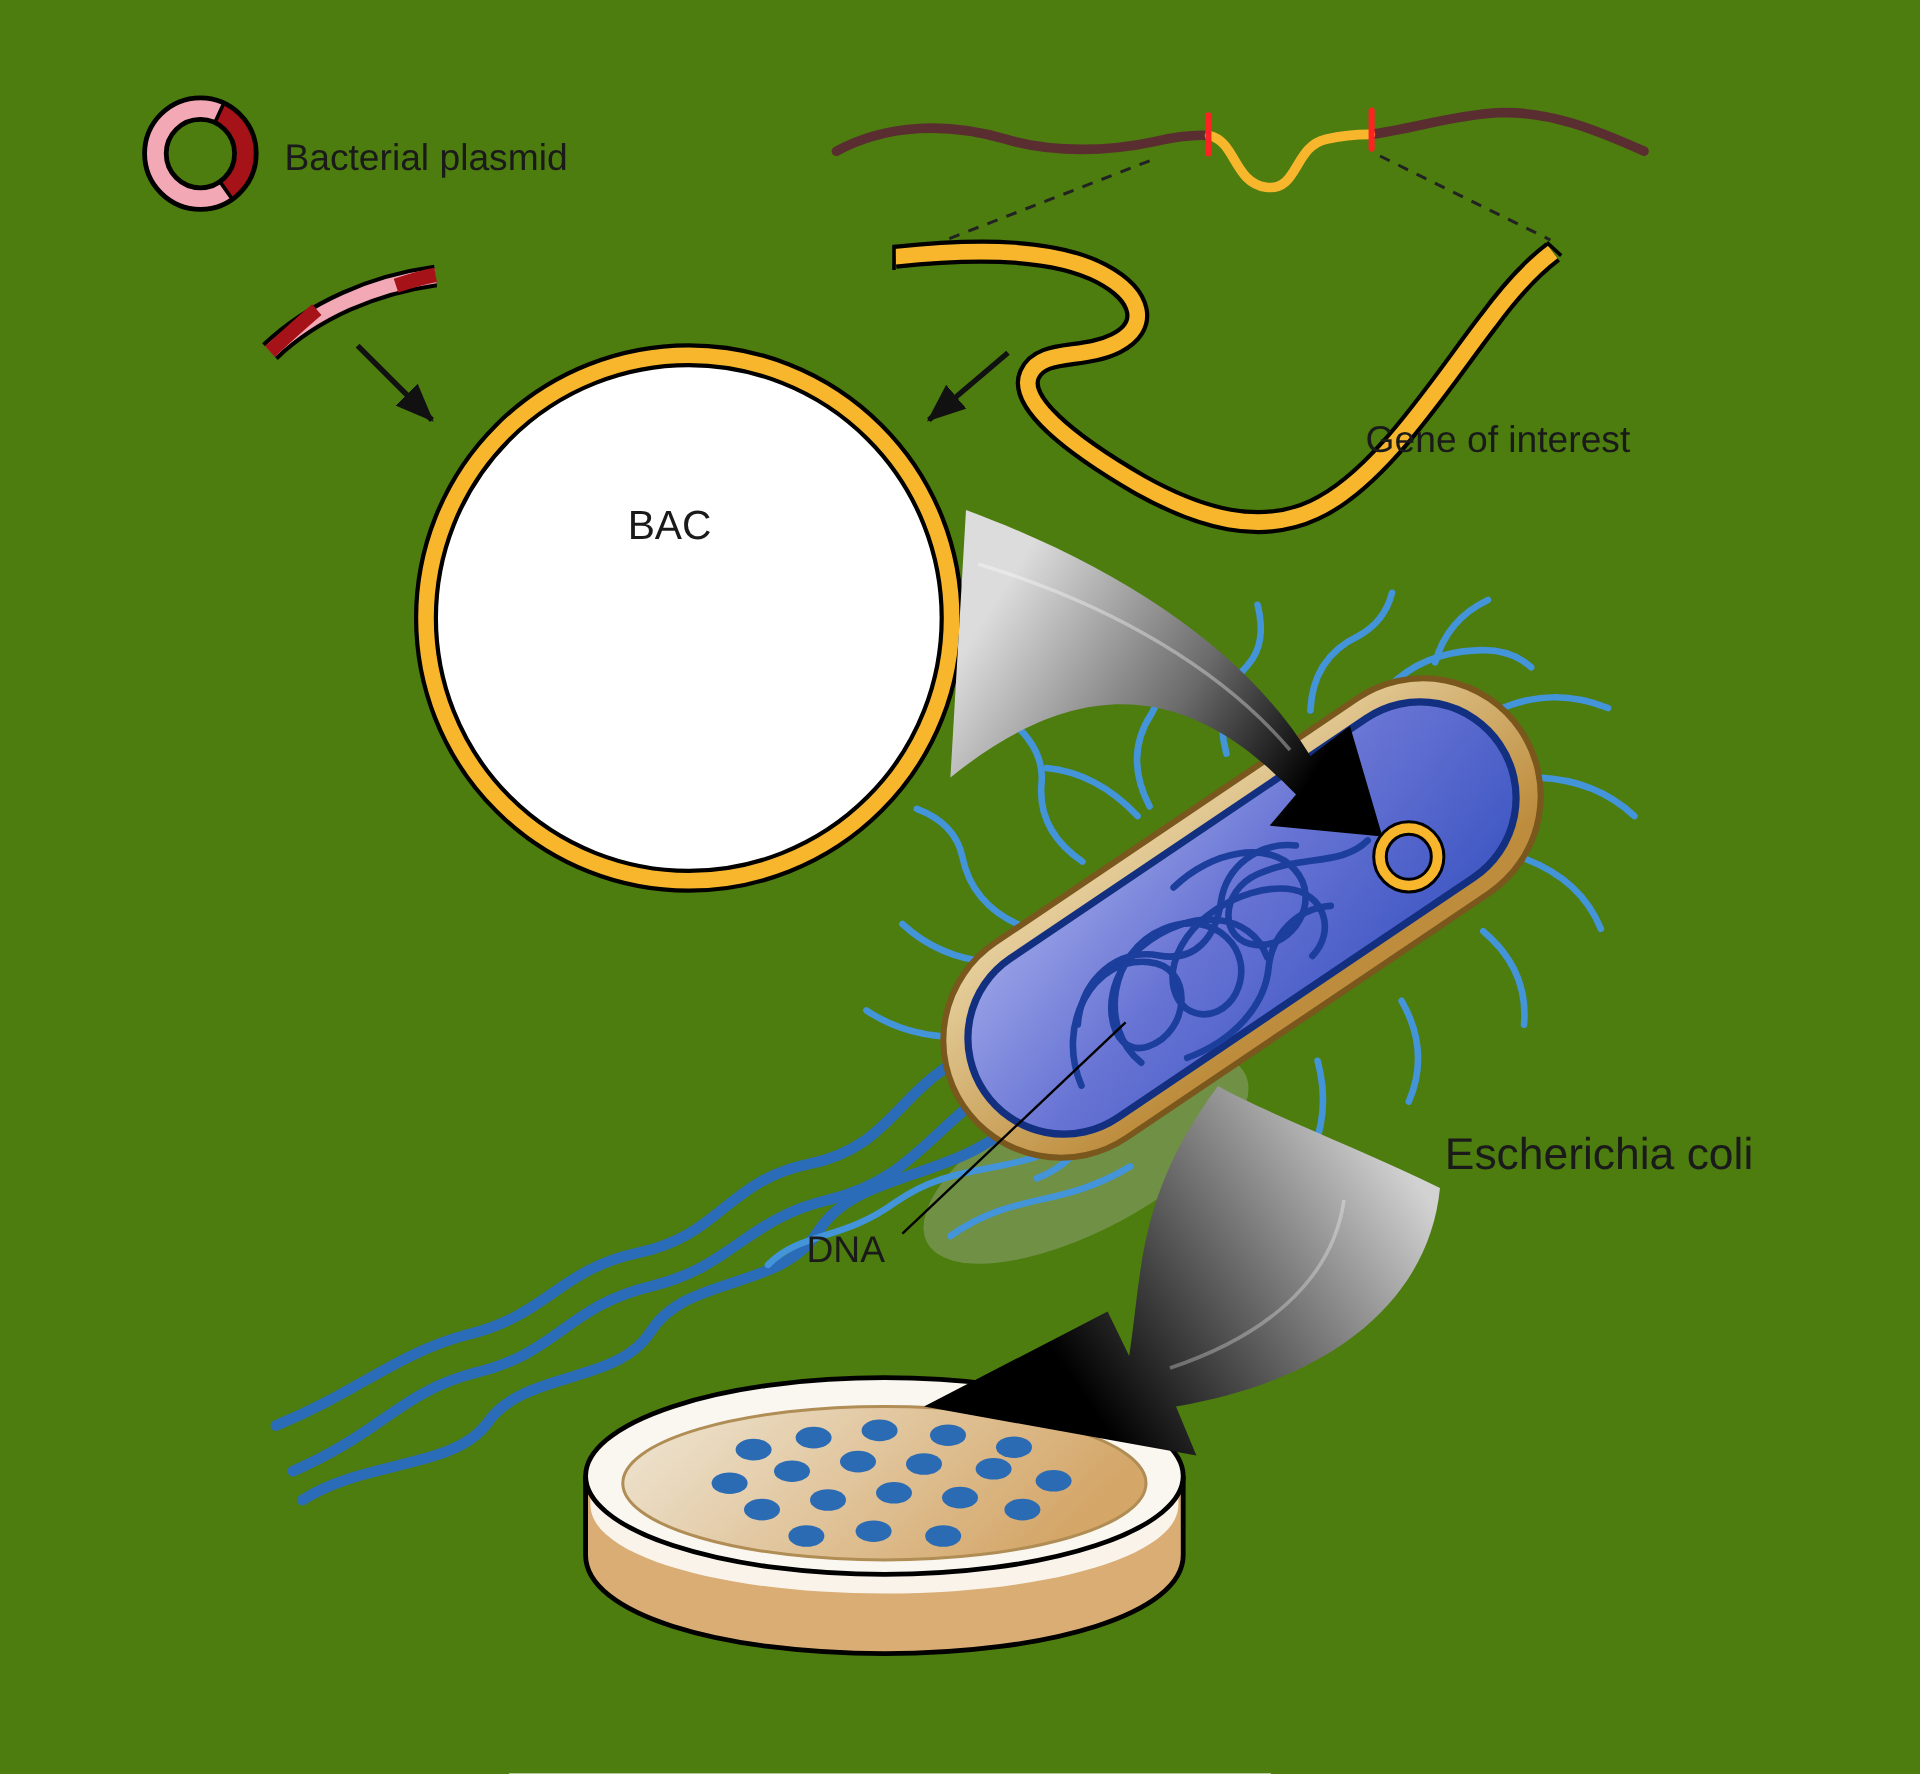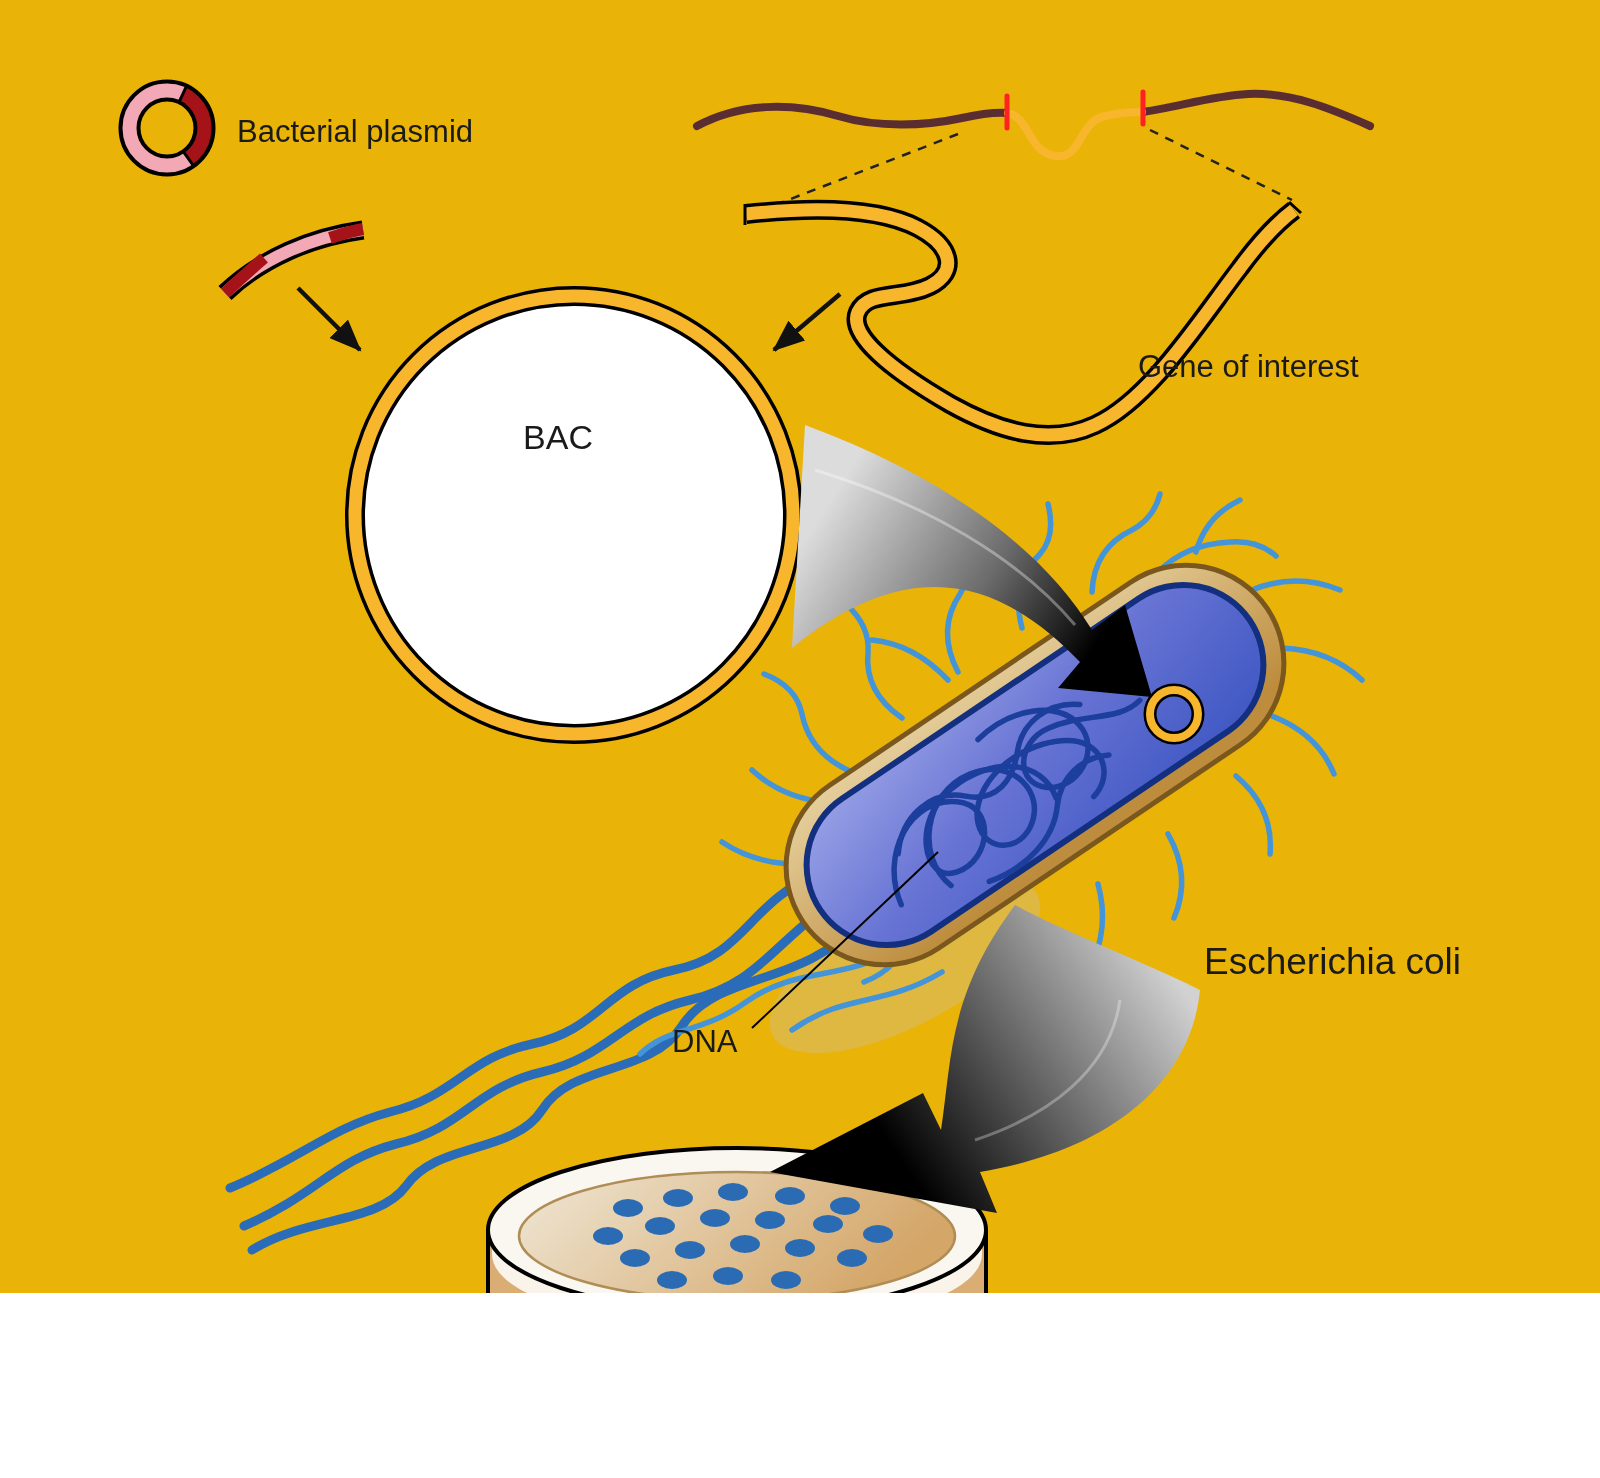--- a/index.html
+++ b/index.html
@@ -1,16 +1,16 @@
 <!DOCTYPE html>
 <html><head>
 <meta charset="utf-8">
 <style>
   html,body{margin:0;padding:0;background:#ffffff;}
-  .stage{position:relative;width:1600px;height:1293px;background:#eab308;overflow:hidden;}
+  .stage{position:relative;width:1600px;height:1478px;background:#4d7c0f;overflow:hidden;}
   svg{display:block;}
   text{font-family:"Liberation Sans",sans-serif;fill:#1a1a1a;}
   .lbl{font-size:31px;}
   .lbl-big{font-size:37px;}
   .lbl-bac{font-size:34px;}
 </style>
 </head>
 <body>
 
 <div class="stage">

